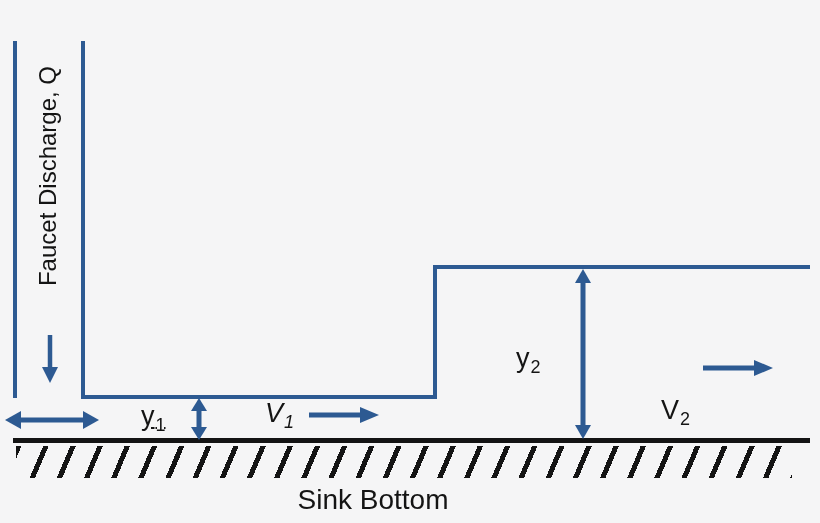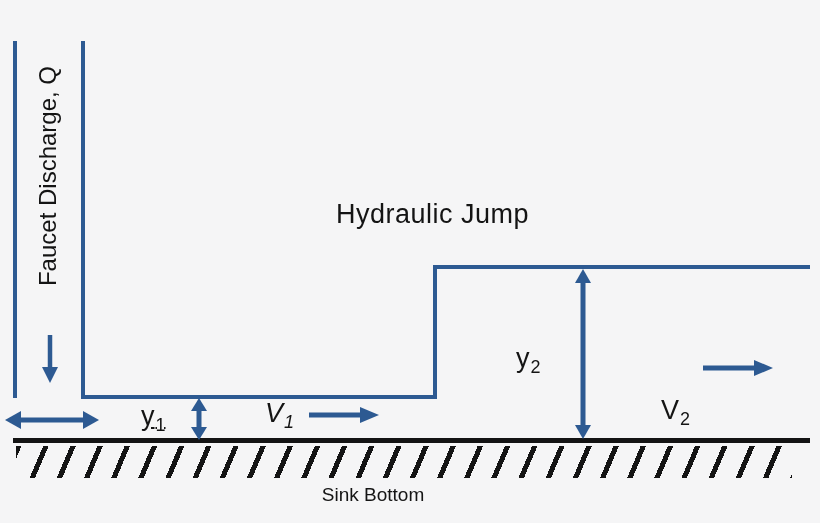--- a/index.html
+++ b/index.html
@@ -63,21 +63,21 @@
       transparent 5px,
       transparent 25px
     );
   }
   .sink-label-wrap {
     position: absolute;
     left: 248px;
     top: 484px;
     width: 250px;
     text-align: center;
-    font-size: 19px;
+    font-size: 28px;
   }
 </style>
 </head>
 <body>
 
 <div class="stage">
 
   <div class="bline" style="left:13px; top:41px; width:4px; height:357px;"></div>
   <div class="bline" style="left:81px; top:41px; width:4px; height:358px;"></div>
 
@@ -94,21 +94,20 @@
     <line x1="10" y1="1" x2="10" y2="35" stroke="currentColor" stroke-width="4.5"></line>
     <polygon points="2,33 18,33 10,49" fill="currentColor"></polygon>
   </svg>
 
   <svg class="arrow" style="left:5px; top:408px;" width="94" height="24" viewBox="0 0 94 24">
     <line x1="12" y1="12" x2="82" y2="12" stroke="currentColor" stroke-width="5"></line>
     <polygon points="16,3 0,12 16,21" fill="currentColor"></polygon>
     <polygon points="78,3 94,12 78,21" fill="currentColor"></polygon>
   </svg>
 
-  <div class="lbl title" style="left:336px; top:200px;">Hydraulic Jump</div>
 
   <div class="lbl" style="left:141px; top:402px;text-decoration:underline;">
     <span>y</span><sub>1</sub>
   </div>
   <svg class="arrow" style="left:189px; top:398px;" width="20" height="42" viewBox="0 0 20 42">
     <line x1="10" y1="10" x2="10" y2="32" stroke="currentColor" stroke-width="5"></line>
     <polygon points="2,13 10,0 18,13" fill="currentColor"></polygon>
     <polygon points="2,29 10,42 18,29" fill="currentColor"></polygon>
   </svg>
 

